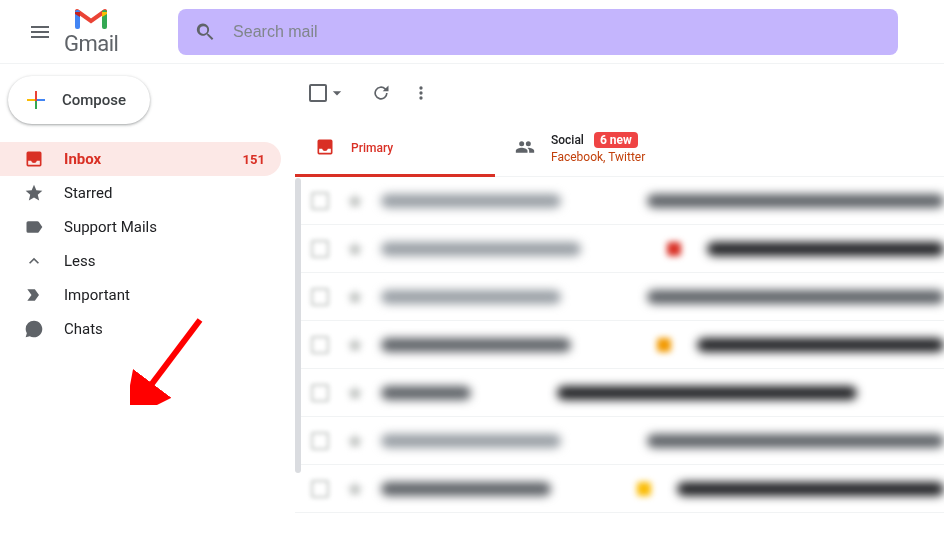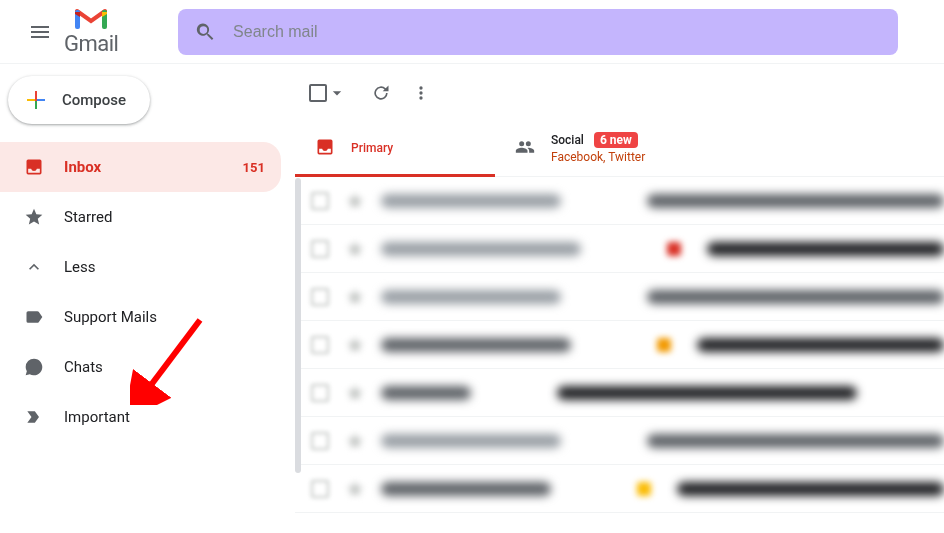--- a/index.html
+++ b/index.html
@@ -54,21 +54,21 @@
     background:#fff;
     cursor:pointer;
     gap:14px;
     font-size:15px;
     font-weight:500;
     color:#3c4043;
     margin-bottom:18px;
   }
   .nav-item {
     display:flex; align-items:center;
-    height:50px;
+    height:34px;
     padding:0 16px 0 24px;
     border-radius:0 18px 18px 0;
     cursor:pointer;
     margin-right:14px;
     color:#202124;
     font-size:15px;
   }
   .nav-item .nav-icon { width:20px; height:20px; display:flex; align-items:center; justify-content:center; margin-right:20px;}
   .nav-item .nav-icon svg { width:20px; height:20px; fill:#5f6368;}
   .nav-item.active { background:#fce8e6; color:#d93025; font-weight:700;}
@@ -212,51 +212,51 @@
         </span>
       <span>Starred</span>
     </div>
 
 
 
 
     <div class="nav-item">
       <span class="nav-icon">
           <svg viewBox="0 0 24 24">
+            <path d="M17.63 5.84A2 2 0 0 0 16 5H5a2 2 0 0 0-2 2v10a2 2 0 0 0 2 2h11a2 2 0 0 0 1.63-.84L22 12l-4.37-6.16z"></path>
+          </svg>
+        </span>
+      <span>Support Mails</span>
+    </div>
+
+    <div class="nav-item">
+      <span class="nav-icon">
+          <svg viewBox="0 0 24 24">
             <path d="M12 8l-6 6 1.41 1.41L12 10.83l4.59 4.58L18 14l-6-6z"></path>
           </svg>
         </span>
       <span>Less</span>
     </div>
 
     <div class="nav-item">
       <span class="nav-icon">
           <svg viewBox="0 0 24 24">
-            <path d="M17.63 5.84A2 2 0 0 0 16 5H5a2 2 0 0 0-2 2v10a2 2 0 0 0 2 2h11a2 2 0 0 0 1.63-.84L22 12l-4.37-6.16z"></path>
-          </svg>
-        </span>
-      <span>Support Mails</span>
+            <path d="M4 5h9l5 7-5 7H4l5-7-5-7z"></path>
+          </svg>
+        </span>
+      <span>Important</span>
     </div>
 
     <div class="nav-item">
       <span class="nav-icon">
           <svg viewBox="0 0 24 24">
             <path d="M12 2a10 10 0 0 0-10 10 9.9 9.9 0 0 0 1.4 5.1L2 22l5-1.3A10 10 0 1 0 12 2z"></path>
           </svg>
         </span>
       <span>Chats</span>
-    </div>
-
-    <div class="nav-item">
-      <span class="nav-icon">
-          <svg viewBox="0 0 24 24">
-            <path d="M4 5h9l5 7-5 7H4l5-7-5-7z"></path>
-          </svg>
-        </span>
-      <span>Important</span>
     </div>
   </div>
 
   <div class="content">
     <div class="toolbar">
       <div class="checkbox-combo">
         <div class="checkbox-box"></div>
         <svg class="caret" viewBox="0 0 24 24">
             <path d="M7 10l5 5 5-5H7z"></path>
           </svg>

